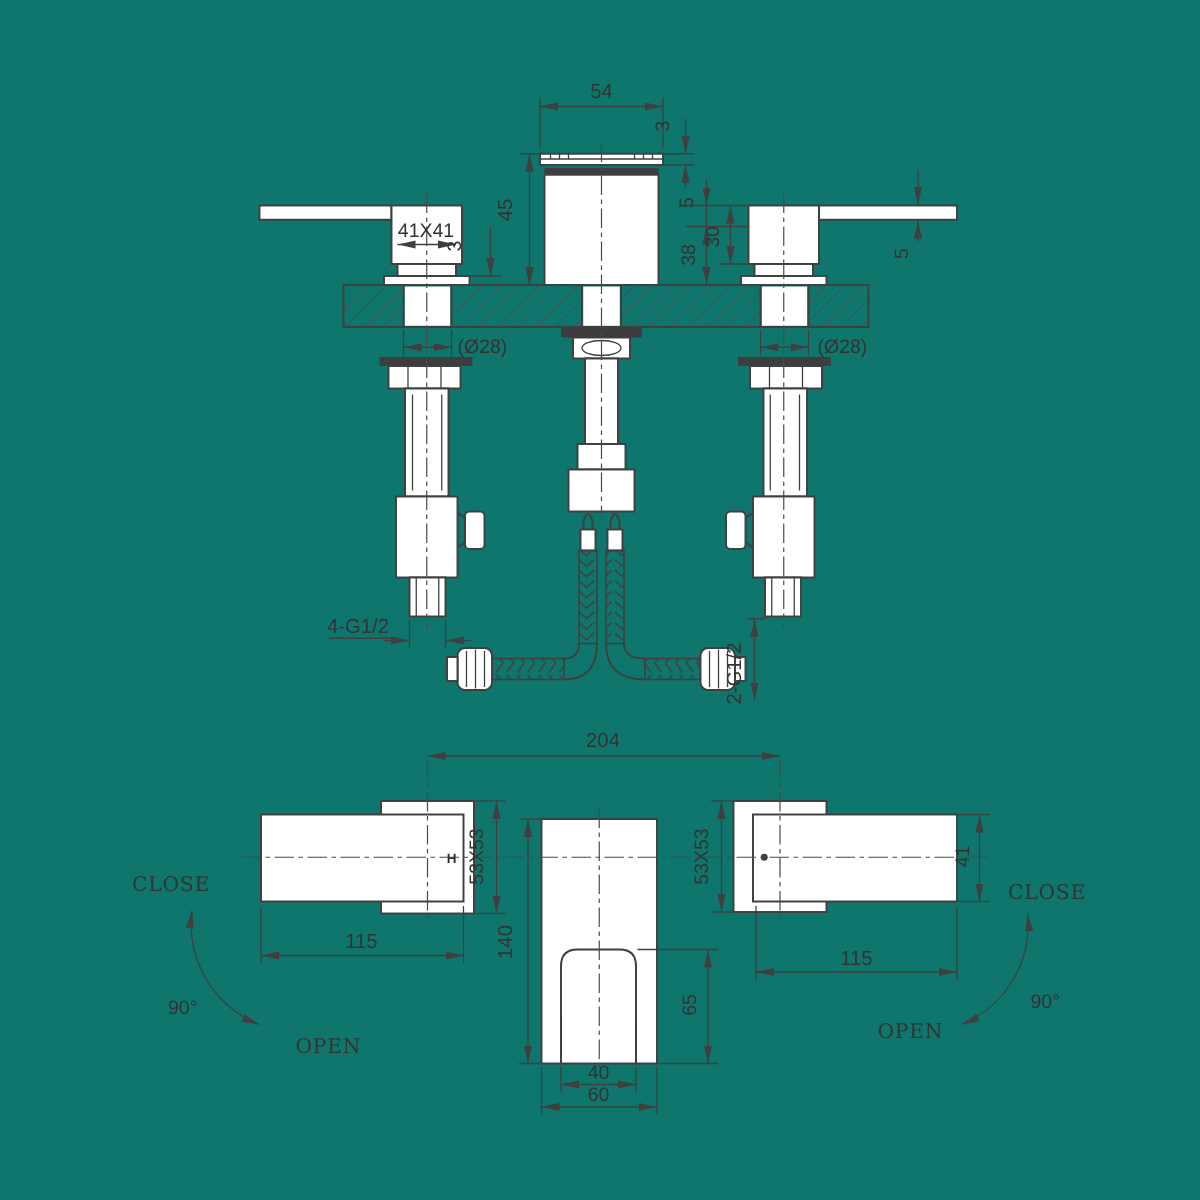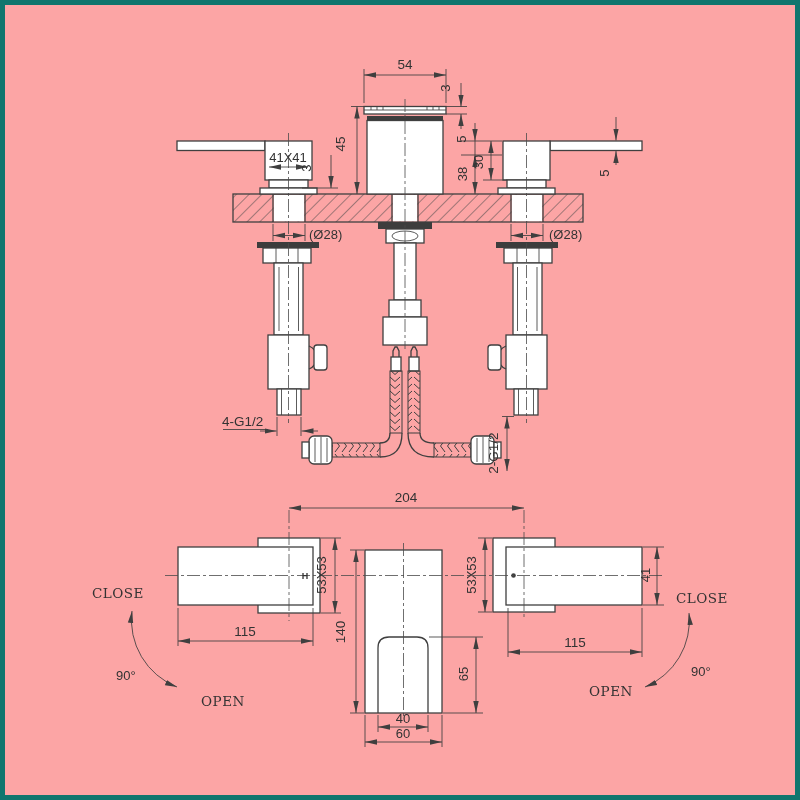--- a/index.html
+++ b/index.html
@@ -1,17 +1,17 @@
 <!DOCTYPE html>
 <html><head>
 <meta charset="utf-8">
 <style>
   html,body{margin:0;padding:0;background:#fff;}
-  .stage{width:800px;height:800px;background:#fca5a5;position:relative;overflow:hidden;
-         border:5px solid #0f766e;box-sizing:border-box;
+  .stage{width:800px;height:800px;background:#0f766e;position:relative;overflow:hidden;
+         border:1px solid #0f766e;box-sizing:border-box;
          font-family:"Liberation Sans",sans-serif;}
   svg{position:absolute;left:0;top:0;}
   .o   {fill:none;stroke:#3f3f3f;stroke-width:1.3;}
   .of  {fill:#ffffff;stroke:#3f3f3f;stroke-width:1.3;}
   .t   {fill:none;stroke:#3f3f3f;stroke-width:.85;}
   .cl  {fill:none;stroke:#4a4a4a;stroke-width:.8;stroke-dasharray:13 3 3 3;}
   .dk  {fill:#3d3d3d;stroke:none;}
   .deck{fill:url(#hatch);stroke:#3f3f3f;stroke-width:1.3;}
   .hole{fill:#ffffff;stroke:none;}
   .brdD{fill:url(#braidD);stroke:#3f3f3f;stroke-width:1;}

